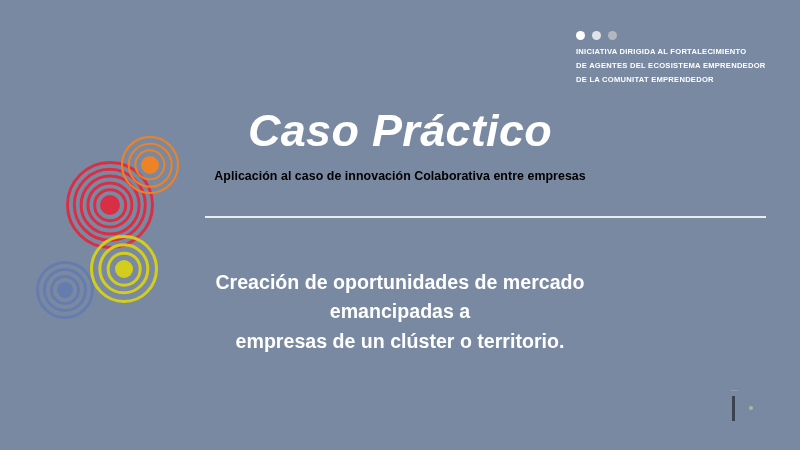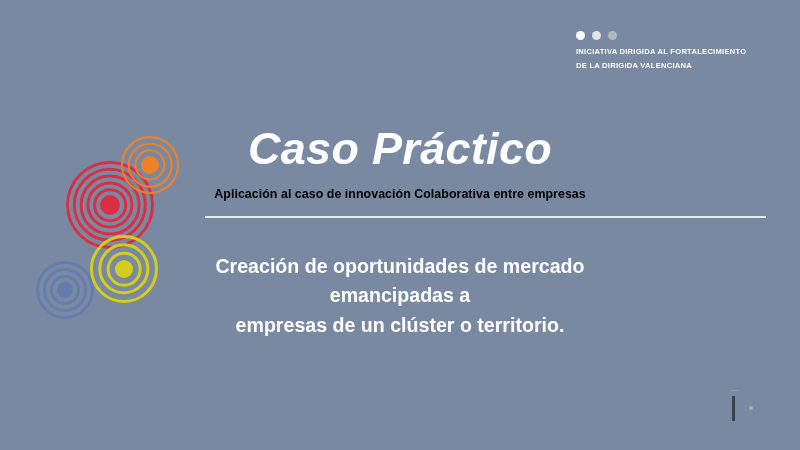--- a/index.html
+++ b/index.html
@@ -52,21 +52,21 @@
     line-height: 1.85;
     letter-spacing: 0.25px;
     color: #ffffff;
     white-space: nowrap;
   }
 
   
   #title-group {
     position: absolute;
     left: 0;
-    top: 125px;
+    top: 107px;
     width: 800px;
     text-align: center;
   }
 
   #slide-title {
     font-size: 45px;
     font-weight: bold;
     font-style: italic;
     color: #ffffff;
     line-height: 1.08;
@@ -88,21 +88,21 @@
     top: 216px;
     width: 561px;
     height: 2px;
     background: #e9edf2;
   }
 
   
   #body-text {
     position: absolute;
     left: 176px;
-    top: 252px;
+    top: 268px;
     width: 448px;
     text-align: center;
     font-size: 19.6px;
     font-weight: bold;
     line-height: 1.5;
     color: #ffffff;
   }
 
   
   .rings {
@@ -188,21 +188,22 @@
   </div>
 
   <div id="header-block">
     <div id="header-dots">
       <span class="dot" style="background: rgb(255, 255, 255);"></span>
       <span class="dot" style="background: rgb(223, 227, 232);"></span>
       <span class="dot" style="background: rgb(179, 184, 191);"></span>
     </div>
     <div id="header-lines">
       <div>INICIATIVA DIRIGIDA AL FORTALECIMIENTO</div>
-      <div>DE LA DIRIGIDA VALENCIANA</div>
+      <div>DE AGENTES DEL ECOSISTEMA EMPRENDEDOR</div>
+      <div>DE LA COMUNITAT EMPRENDEDOR</div>
     </div>
   </div>
 
   <div id="title-group">
     <div id="slide-title">Caso Práctico</div>
     <div id="slide-subtitle">Aplicación al caso de innovación Colaborativa entre empresas</div>
   </div>
 
   <div id="divider" style="background: rgb(233, 237, 242);"></div>
 

